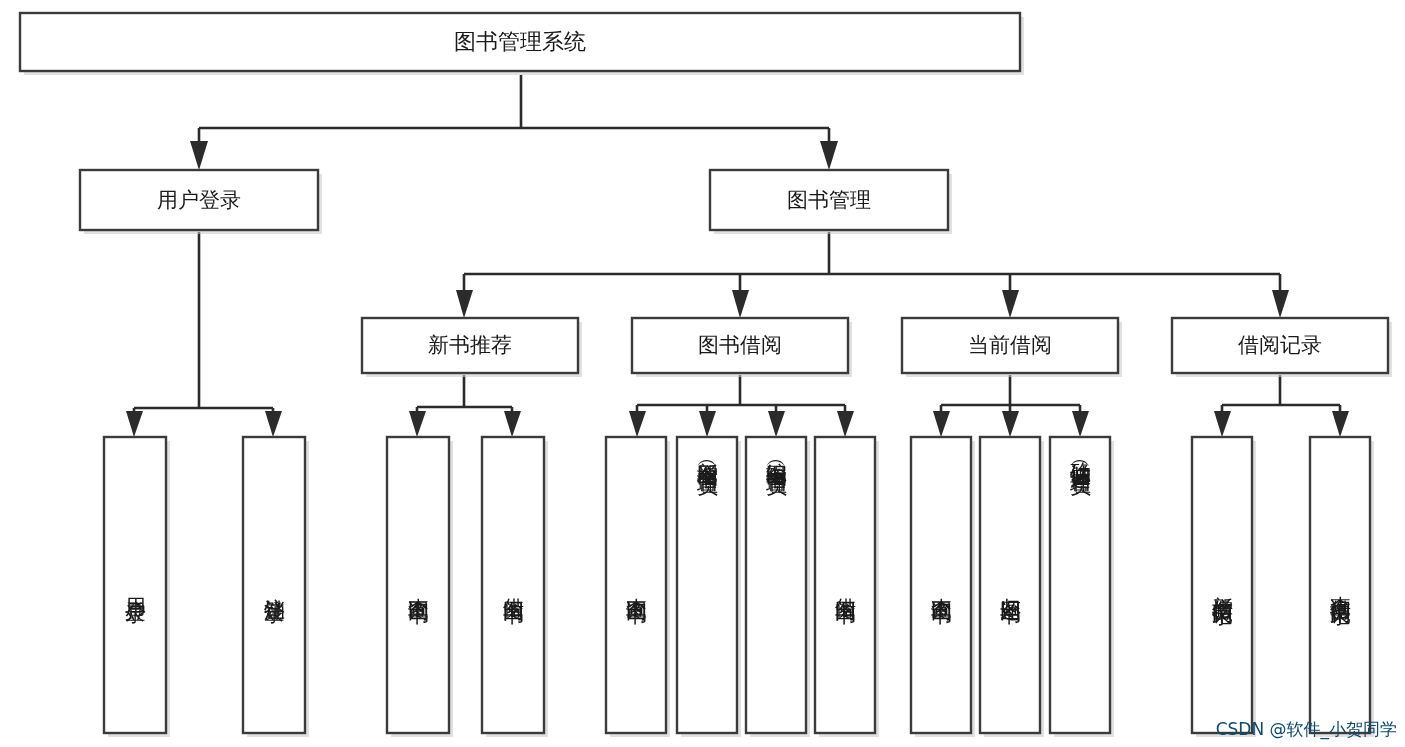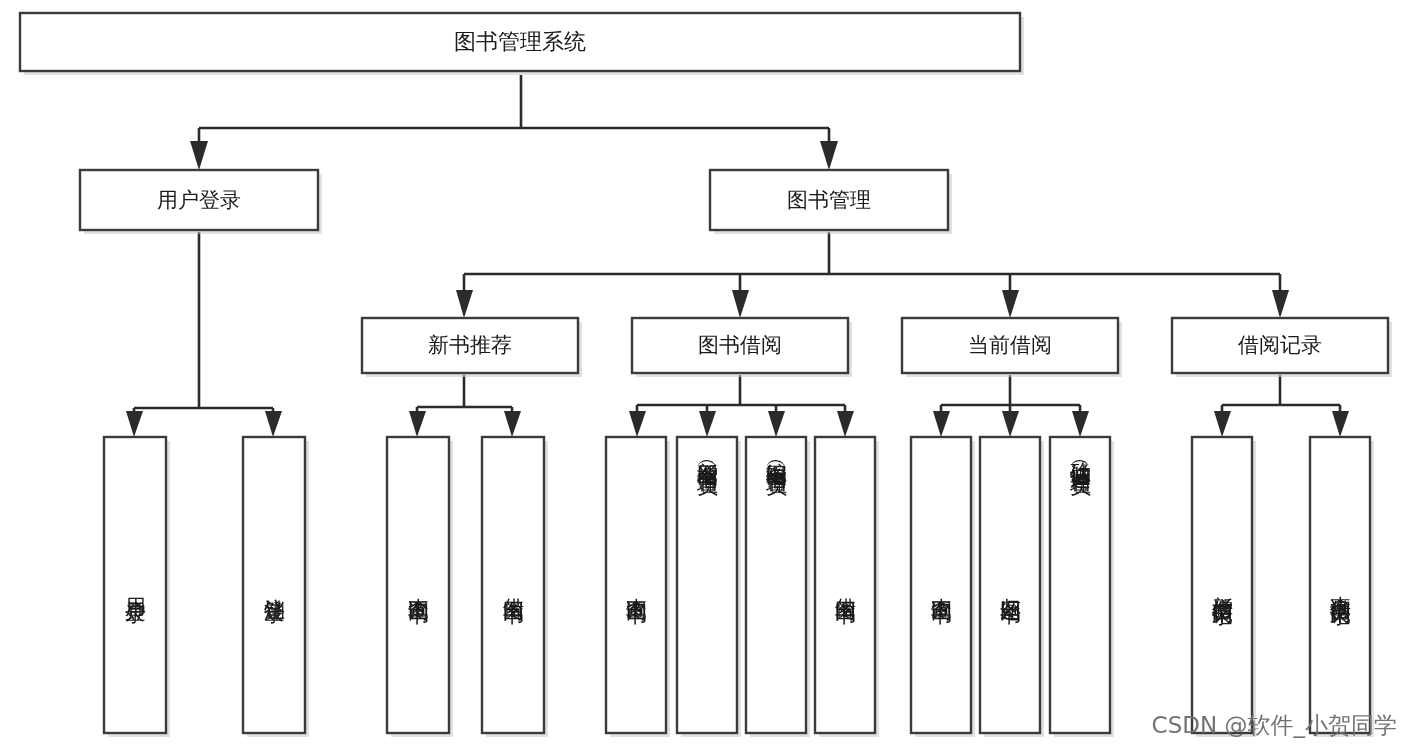--- a/index.html
+++ b/index.html
@@ -67,22 +67,22 @@
     color: #1a1a1a;
     letter-spacing: 2px;
     line-height: 1;
     white-space: nowrap;
   }
   .watermark {
     position: absolute;
     right: 8px;
     bottom: 6px;
     font-family: "DejaVu Sans", "Liberation Sans", sans-serif;
-    font-size: 23px;
-    color: #737373;
+    font-size: 17px;
+    color: #0c4a6e;
     white-space: nowrap;
     pointer-events: none;
   }
 </style>
 </head>
 <body>
 
 <div id="diagram-root">
 
   <svg id="flowchart" viewBox="0 0 1405 747">

